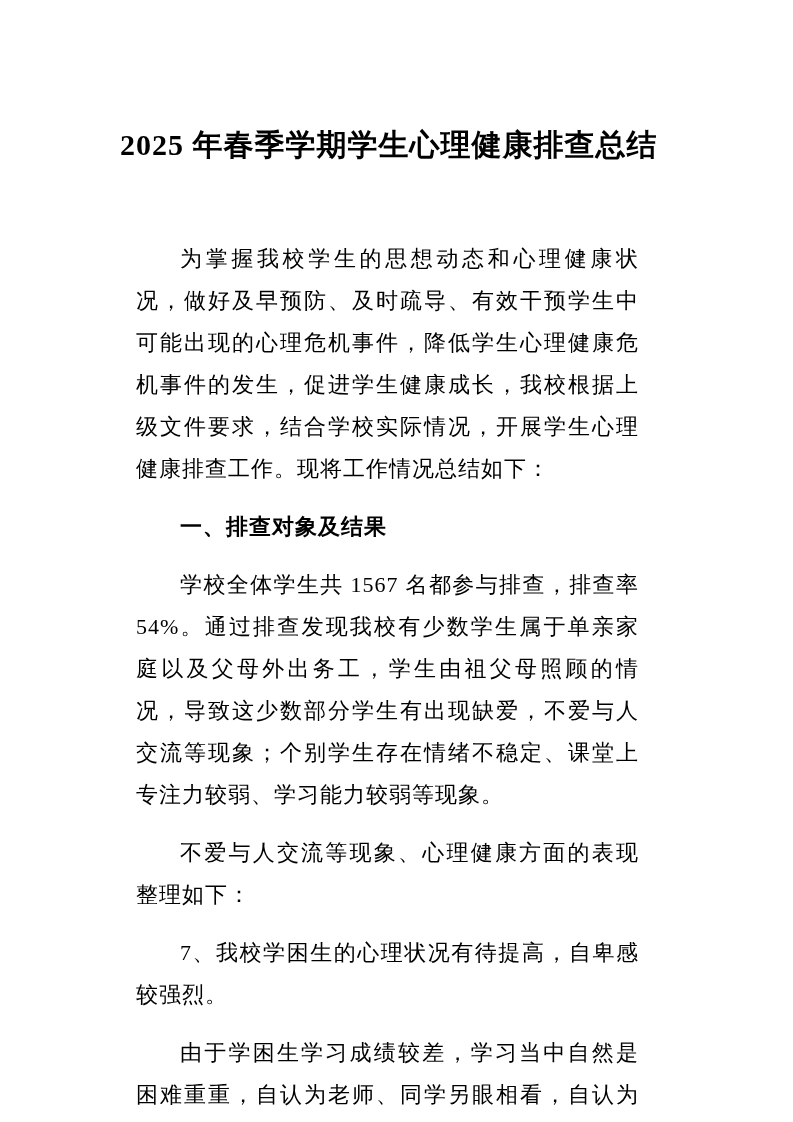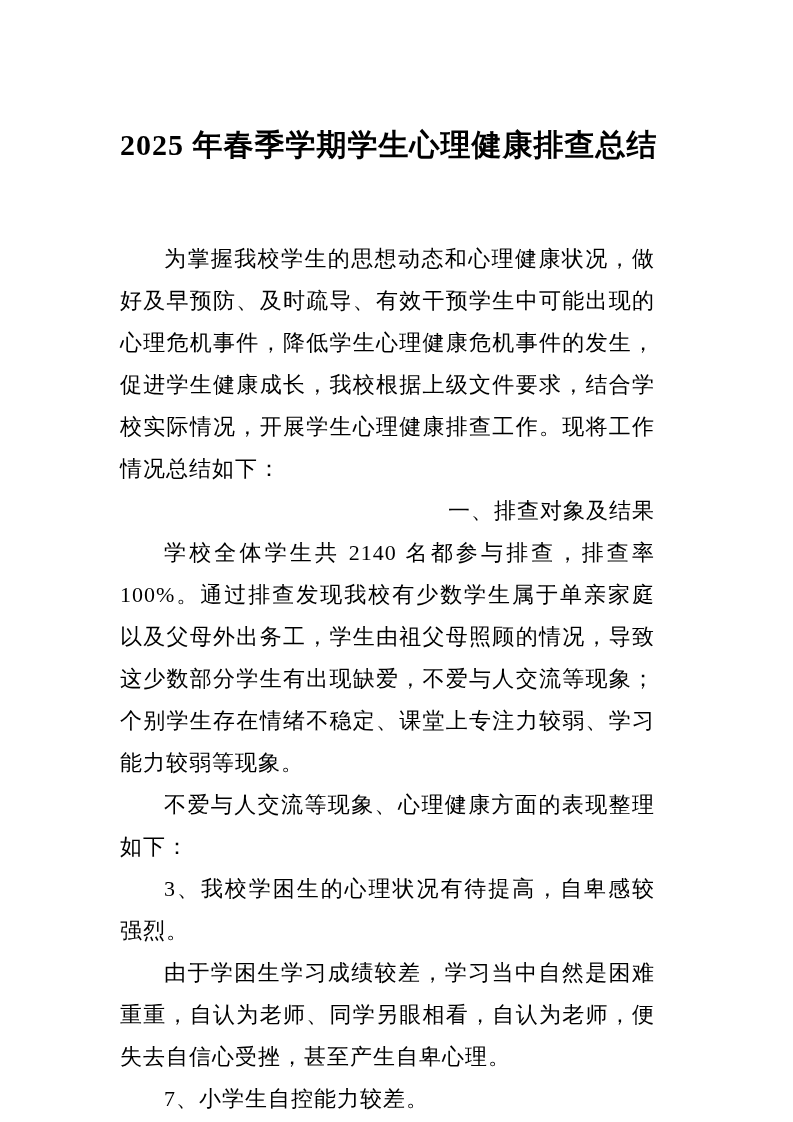--- a/index.html
+++ b/index.html
@@ -22,47 +22,47 @@
   .doc-title {
     margin: 0 0 74px 0;
     font-size: 30px;
     font-weight: bold;
     line-height: 38px;
     text-align: center;
     letter-spacing: 1px;
     white-space: nowrap;
   }
   .para {
-    margin: 0;
+    margin: 16px;
     font-size: 22px;
     line-height: 42px;
     letter-spacing: 1px;
     text-align: justify;
     text-indent: 2em;
     font-weight: normal;
   }
   .para.heading {
-    font-weight: normal;
-    text-align: right;
+    font-weight: bold;
+    text-align: left;
   }
 </style>
 </head>
 <body>
 
 <div class="page">
   <h1 class="doc-title">2025 年春季学期学生心理健康排查总结</h1>
 
   <p class="para">为掌握我校学生的思想动态和心理健康状况，做好及早预防、及时疏导、有效干预学生中可能出现的心理危机事件，降低学生心理健康危机事件的发生，促进学生健康成长，我校根据上级文件要求，结合学校实际情况，开展学生心理健康排查工作。现将工作情况总结如下：</p>
 
   <p class="para heading">一、排查对象及结果</p>
 
-  <p class="para">学校全体学生共 2140 名都参与排查，排查率 100%。通过排查发现我校有少数学生属于单亲家庭以及父母外出务工，学生由祖父母照顾的情况，导致这少数部分学生有出现缺爱，不爱与人交流等现象；个别学生存在情绪不稳定、课堂上专注力较弱、学习能力较弱等现象。</p>
+  <p class="para">学校全体学生共 1567 名都参与排查，排查率 54%。通过排查发现我校有少数学生属于单亲家庭以及父母外出务工，学生由祖父母照顾的情况，导致这少数部分学生有出现缺爱，不爱与人交流等现象；个别学生存在情绪不稳定、课堂上专注力较弱、学习能力较弱等现象。</p>
 
   <p class="para">不爱与人交流等现象、心理健康方面的表现整理如下：</p>
 
-  <p class="para">3、我校学困生的心理状况有待提高，自卑感较强烈。</p>
+  <p class="para">7、我校学困生的心理状况有待提高，自卑感较强烈。</p>
 
   <p class="para">由于学困生学习成绩较差，学习当中自然是困难重重，自认为老师、同学另眼相看，自认为老师，便失去自信心受挫，甚至产生自卑心理。</p>
 
   <p class="para">7、小学生自控能力较差。</p>
 
   <p class="para">由于年龄小，又没有升学压力，学生的是非辨别能力、自我管理能力以及自我约束能力均比较差，随着其社会接触</p>
 </div>
 
 </body></html>

